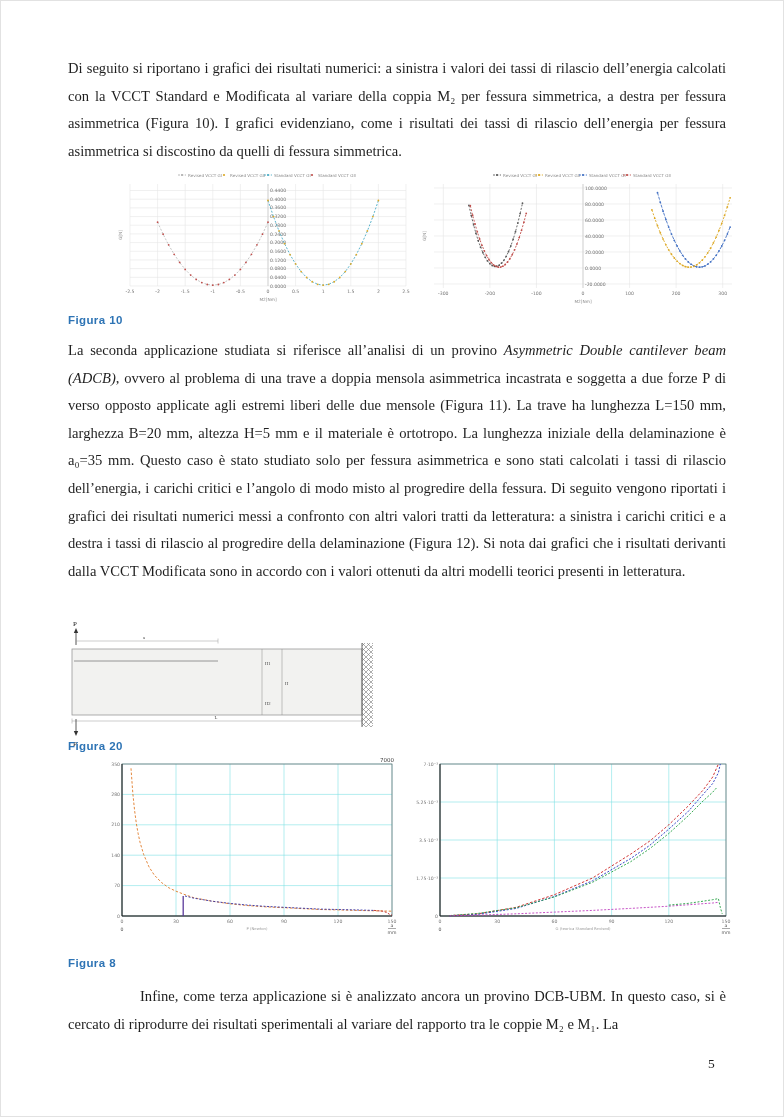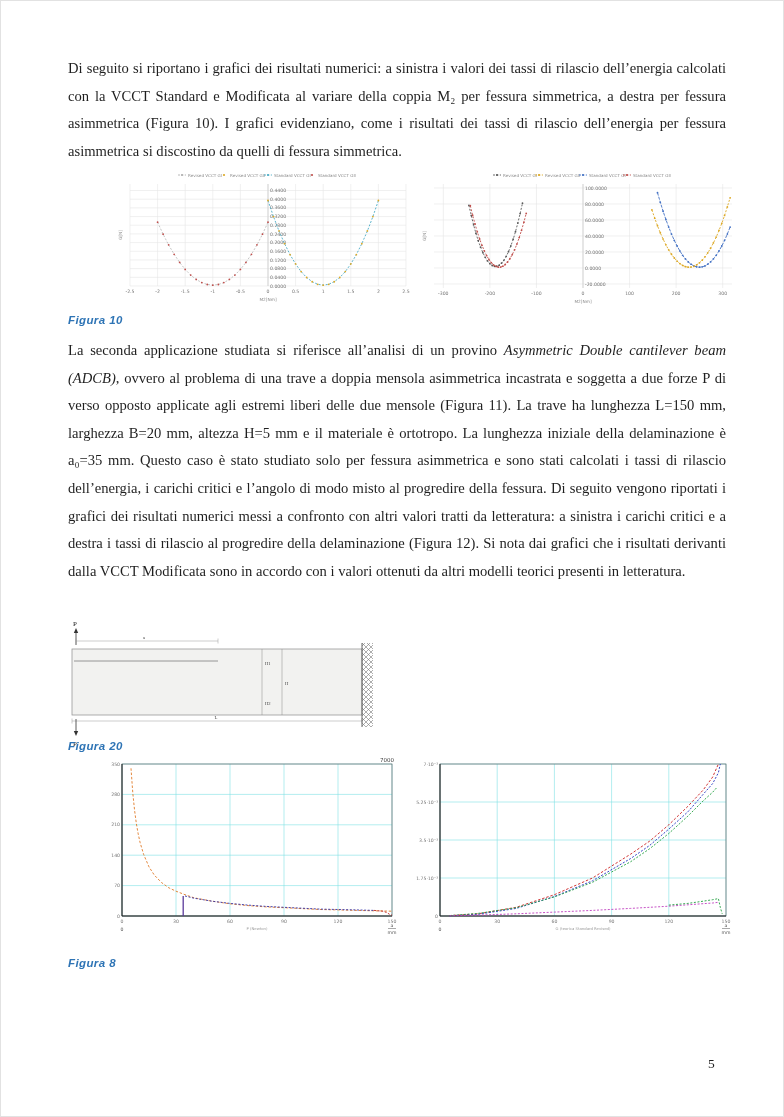--- a/index.html
+++ b/index.html
@@ -7,21 +7,21 @@
     position:relative;width:784px;height:1117px;background:#ffffff;
     font-family:"Liberation Serif",serif;color:#1f1f1f;overflow:hidden;
     box-shadow:inset 0 0 0 1px #e2e2e2;
   }
   p.body{
     position:absolute;left:68px;width:658px;margin:0;
     font-size:14.6px;line-height:27.6px;text-align:justify;
   }
   .figcap{
     position:absolute;left:68px;margin:0;
-    font-family:"Liberation Sans",sans-serif;font-style:italic;font-weight:600;
+    font-family:"Liberation Sans",sans-serif;font-weight:600;
     font-size:11.5px;letter-spacing:0.4px;color:#2e74b5;
   }
   .figrow{position:absolute;display:flex;align-items:flex-start;}
   .chart{flex:0 0 auto;}
   .chart svg{display:block;font-family:"DejaVu Sans",sans-serif;}
   #fig11{position:absolute;left:66px;top:617px;}
   #stray7000{position:absolute;left:380px;top:757px;font-family:"DejaVu Sans",sans-serif;
     font-size:5.5px;color:#444;}
   #pagenum{position:absolute;left:708px;top:1056px;font-size:13.5px;color:#1f1f1f;}
 </style>
@@ -438,16 +438,17 @@
           <text x="316" y="171" font-size="4.6" fill="#555" text-anchor="middle">a</text>
           <line x1="312" y1="172.5" x2="320" y2="172.5" stroke="#555" stroke-width="0.5"></line>
           <text x="316" y="177.5" font-size="4.6" fill="#555" text-anchor="middle">mm</text>
         </svg>
       </div>
   </div>
   <span id="stray7000">7000</span>
 
   <p class="figcap" style="top: 957px; color: rgb(46, 116, 181);">Figura  8</p>
 
+  <p class="body" style="top:983px;text-indent:72px;">Infine, come terza applicazione si è analizzato ancora un provino DCB-UBM. In questo caso, si è cercato di riprodurre dei risultati sperimentali al variare del rapporto tra le coppie M₂ e M₁. La</p>
 
   <span id="pagenum">5</span>
 
 </div>
 
 </body></html>

